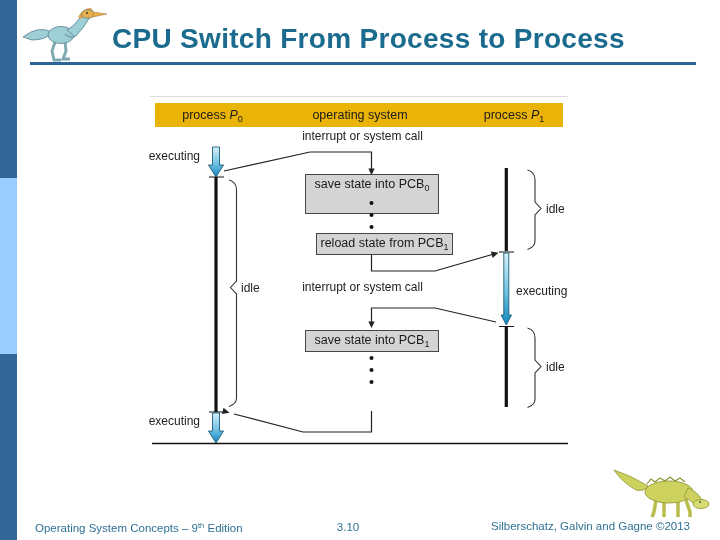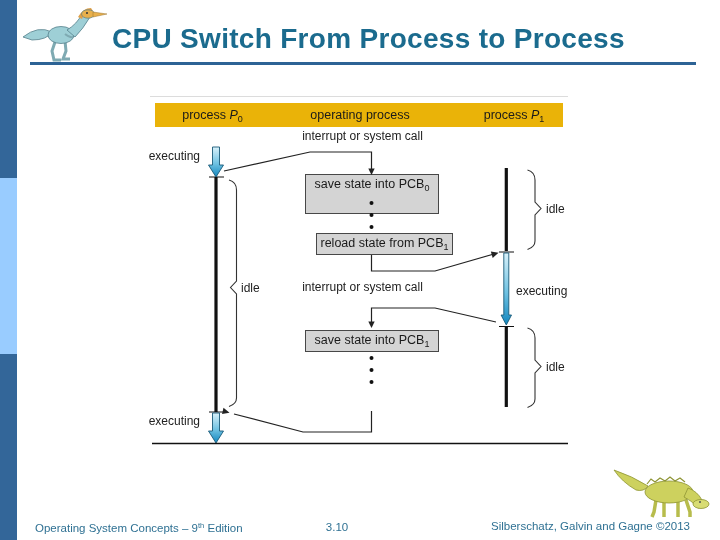--- a/index.html
+++ b/index.html
@@ -43,21 +43,21 @@
   .lab-idle-l{left:241px;top:281px;}
   .lab-int-bot{left:290px;top:280px;width:145px;text-align:center;}
   .lab-exec-r{left:516px;top:284px;}
   .lab-idle-r1{left:546px;top:202px;}
   .lab-idle-r2{left:546px;top:360px;}
   .lab-exec-bl{left:146px;top:414px;width:54px;text-align:right;}
 
   
   .ftr{font-size:11.5px;color:#2F7193;white-space:nowrap;}
   .ftr-left{left:22px;top:521px;margin-left:13px;}
-  .ftr-center{left:297px;top:521px;width:80px;text-align:center;}
+  .ftr-center{left:308px;top:521px;width:80px;text-align:center;}
   .ftr-right{left:408px;top:520px;width:282px;text-align:right;}
 
   svg{display:block;}
   #overlay{left:0;top:0;pointer-events:none;}
 </style>
 </head>
 <body>
 
 <div id="slide">
 
@@ -80,21 +80,21 @@
 
   <div class="abs title">CPU Switch From Process to Process</div>
   <div class="abs underline"></div>
 
   <div class="abs fig-topline"></div>
 
   <div class="abs band">
     <div class="col c1">
       <span>process </span><span class="it">P</span><span class="sub">0</span>
     </div>
-    <div class="col c2">operating process</div>
+    <div class="col c2">operating system</div>
     <div class="col c3">
       <span>process </span><span class="it">P</span><span class="sub">1</span>
     </div>
   </div>
 
   <div class="abs dlabel lab-int-top">interrupt or system call</div>
   <div class="abs dlabel lab-exec-tl">executing</div>
   <div class="abs dlabel lab-idle-l">idle</div>
   <div class="abs dlabel lab-int-bot">interrupt or system call</div>
   <div class="abs dlabel lab-exec-r">executing</div>

